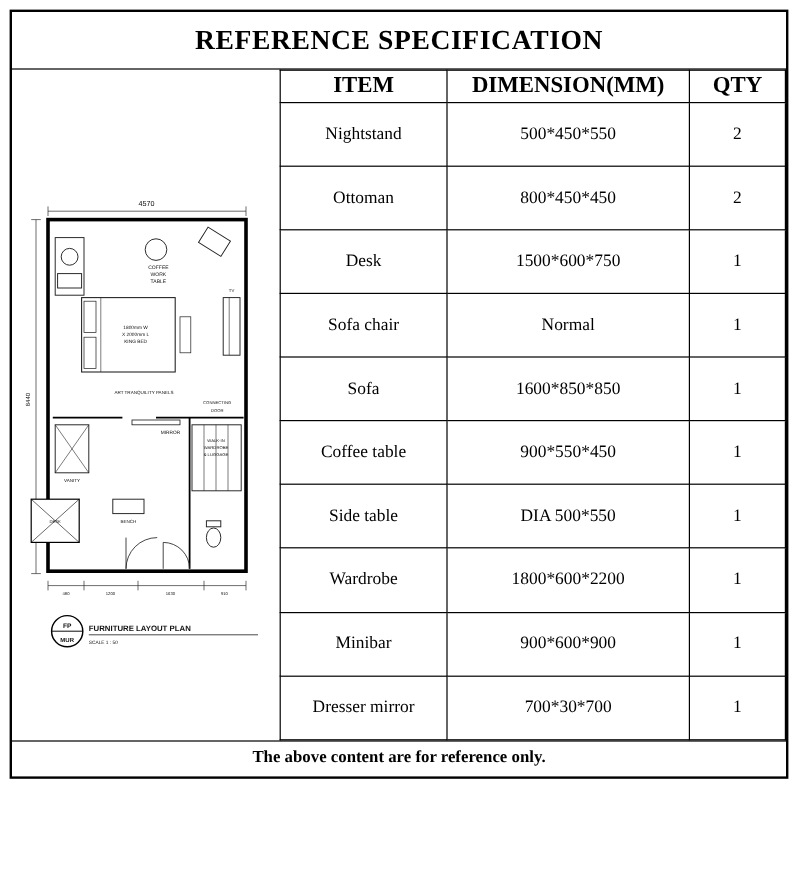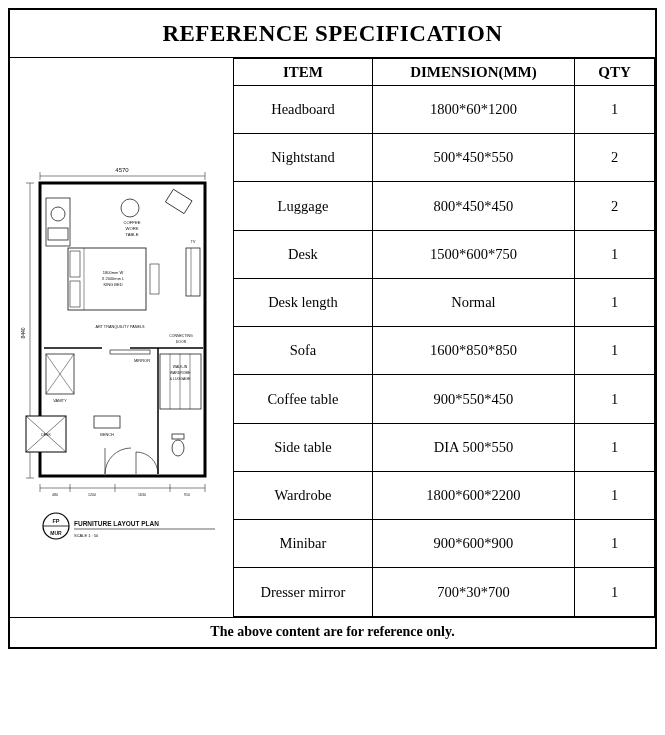--- a/index.html
+++ b/index.html
@@ -32,21 +32,21 @@
   table.spec {
     width:100%; height:100%;
     border-collapse:collapse; table-layout:fixed;
   }
   table.spec th, table.spec td {
     border:1px solid #000;
     text-align:center; vertical-align:middle;
     padding:0 2px;
     overflow:hidden;
   }
-  table.spec thead th { height:26px; font-size:15px; font-weight:bold; }
+  table.spec thead th { height:26px; font-size:19px; font-weight:bold; }
   table.spec td { font-size:14.5px; font-weight:normal; }
   .col-item { width:33%; }
   .col-dim  { width:48%; }
   .col-qty  { width:19%; }
   .footer {
     flex:0 0 auto;
     border-top:1px solid #000;
     text-align:center;
     font-weight:bold; font-size:14px;
     padding:4px 0 5px 0;
@@ -198,41 +198,36 @@
           </colgroup>
           <thead>
             <tr>
               <th>ITEM</th>
               <th>DIMENSION(MM)</th>
               <th>QTY</th>
             </tr>
           </thead>
           <tbody>
             <tr>
-              <td>Headboard</td>
-              <td>1800*60*1200</td>
-              <td>1</td>
-            </tr>
-            <tr>
               <td>Nightstand</td>
               <td>500*450*550</td>
               <td>2</td>
             </tr>
             <tr>
-              <td>Luggage</td>
+              <td>Ottoman</td>
               <td>800*450*450</td>
               <td>2</td>
             </tr>
             <tr>
               <td>Desk</td>
               <td>1500*600*750</td>
               <td>1</td>
             </tr>
             <tr>
-              <td>Desk length</td>
+              <td>Sofa chair</td>
               <td>Normal</td>
               <td>1</td>
             </tr>
             <tr>
               <td>Sofa</td>
               <td>1600*850*850</td>
               <td>1</td>
             </tr>
             <tr>
               <td>Coffee table</td>

